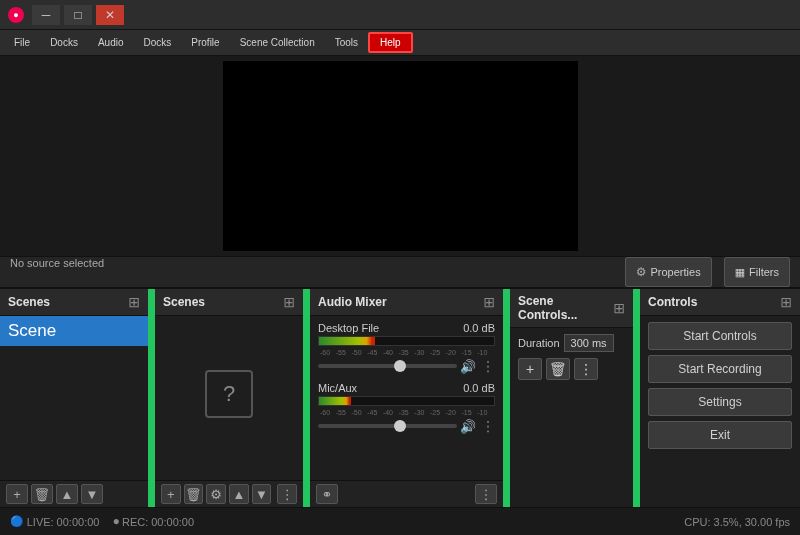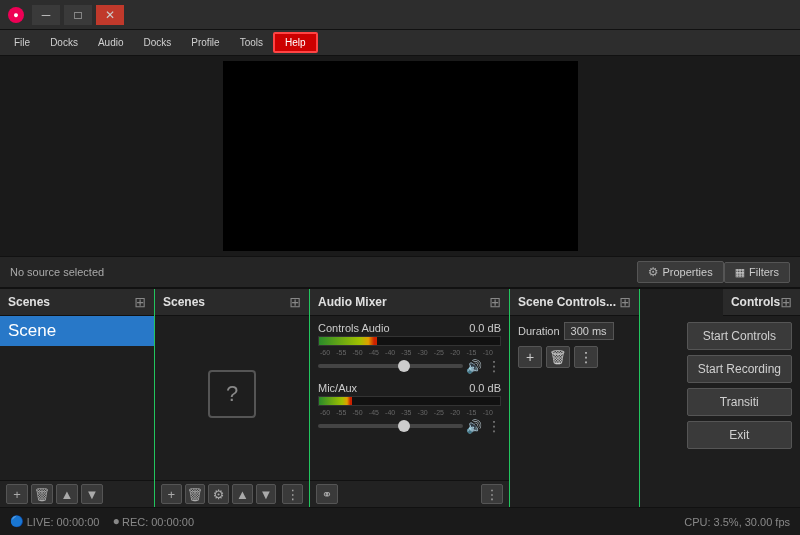--- a/index.html
+++ b/index.html
@@ -85,25 +85,24 @@
       background: #000;
       width: 355px;
       height: 190px;
     }
 
     
     .toolbar-row {
       background: #252525;
       height: 32px;
       display: flex;
-      align-items: center;
       padding: 0 10px;
       border-top: 1px solid #111;
       border-bottom: 1px solid #111;
-      gap: 0;
+      gap: 12px;
     }
     .toolbar-label {
       font-size: 11px;
       color: #aaa;
       flex: 1;
     }
     .toolbar-btn {
       display: flex; align-items: center; gap: 4px;
       background: #3a3a3a;
       border: 1px solid #555;
@@ -119,21 +118,21 @@
     .panels {
       display: flex;
       height: calc(535px - 30px - 26px - 200px - 32px - 28px);
       background: #1e1e1e;
       border-top: 1px solid #111;
     }
 
     .panel {
       display: flex;
       flex-direction: column;
-      border-right: 1px solid #22c55e;
+      border-right: 7px solid #22c55e;
       overflow: hidden;
     }
 
     .panel-header {
       background: #2a2a2a;
       padding: 5px 8px;
       display: flex;
       align-items: center;
       justify-content: space-between;
       border-bottom: 1px solid #111;
@@ -271,21 +270,21 @@
       border: 1px solid #555;
       color: #ccc;
       width: 24px; height: 22px;
       display: flex; align-items: center; justify-content: center;
       cursor: pointer;
       font-size: 14px;
       border-radius: 2px;
     }
 
     
-    .controls-panel { flex: 1; min-width: 140px; border-right: none; align-items: flex-end; }
+    .controls-panel { flex: 1; min-width: 140px; border-right: none; }
     .controls-content { flex: 1; padding: 6px 8px; display: flex; flex-direction: column; gap: 5px; }
     .ctrl-btn {
       background: #3a3a3a;
       border: 1px solid #555;
       color: #d0d0d0;
       padding: 6px 10px;
       font-size: 12px;
       cursor: pointer;
       width: 100%;
       border-radius: 2px;
@@ -343,20 +342,21 @@
     <button class="tb-btn close">✕</button>
   </div>
 </div>
 
 <div class="menu-bar">
   <div class="menu-item">File</div>
   <div class="menu-item">Docks</div>
   <div class="menu-item">Audio</div>
   <div class="menu-item">Docks</div>
   <div class="menu-item">Profile</div>
+  <div class="menu-item">Scene Collection</div>
   <div class="menu-item">Tools</div>
   <div class="menu-item active">Help</div>
 </div>
 
 <div class="preview-area">
   <div class="preview-canvas"></div>
 </div>
 
 <div class="toolbar-row">
   <span class="toolbar-label">No source selected</span>
@@ -412,21 +412,21 @@
 
   <div class="panel audio-panel">
     <div class="panel-header">
       <span class="panel-title">Audio Mixer</span>
       <span class="panel-icon">⊞</span>
     </div>
     <div class="audio-content">
 
       <div class="audio-channel">
         <div class="audio-ch-header">
-          <span class="audio-ch-name">Controls Audio</span>
+          <span class="audio-ch-name">Desktop File</span>
           <span class="audio-ch-db">0.0 dB</span>
         </div>
         <div class="audio-meter-container">
           <div class="audio-meter-bar" style="width:32%"></div>
         </div>
         <div class="audio-meter-tick-row">
           <span class="audio-tick">-60</span>
           <span class="audio-tick">-55</span>
           <span class="audio-tick">-50</span>
           <span class="audio-tick">-45</span>
@@ -507,21 +507,21 @@
   </div>
 
   <div class="panel controls-panel">
     <div class="panel-header">
       <span class="panel-title">Controls</span>
       <span class="panel-icon">⊞</span>
     </div>
     <div class="controls-content">
       <button class="ctrl-btn">Start Controls</button>
       <button class="ctrl-btn">Start Recording</button>
-      <button class="ctrl-btn">Transiti</button>
+      <button class="ctrl-btn">Settings</button>
       <button class="ctrl-btn">Exit</button>
     </div>
   </div>
 
 </div>
 
 <div class="status-bar">
   <div class="status-item">
     <span>🔵</span>
     <span>LIVE:</span>

